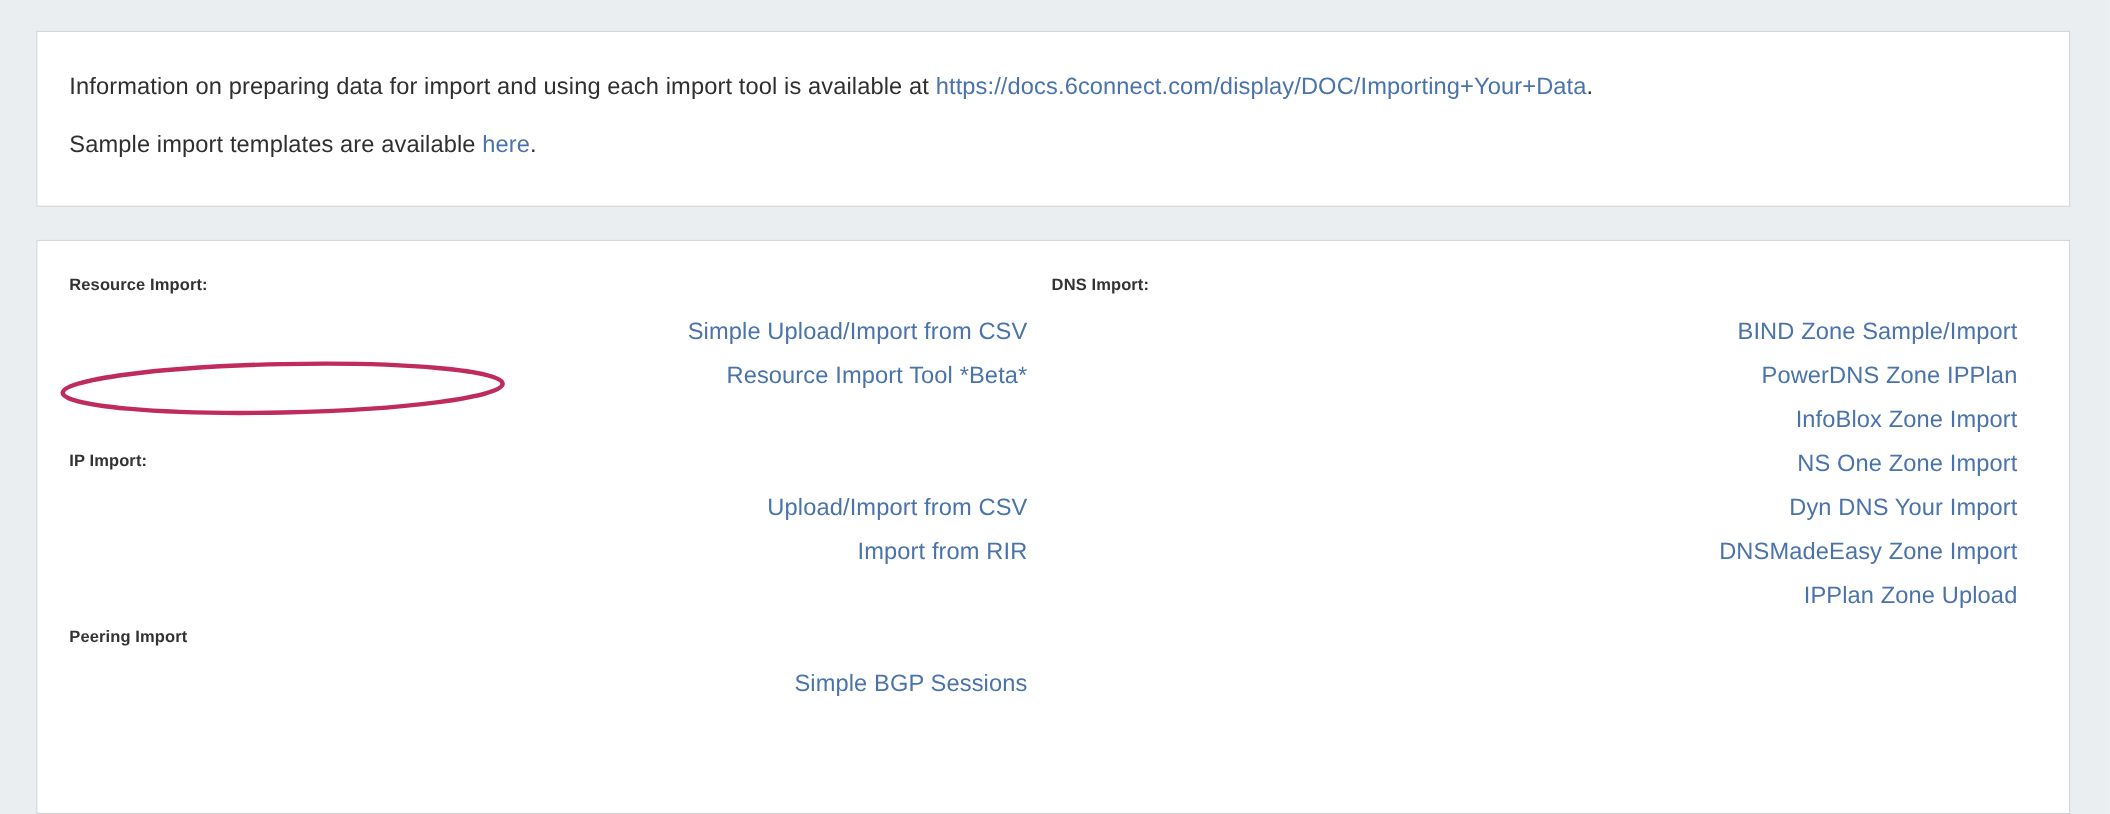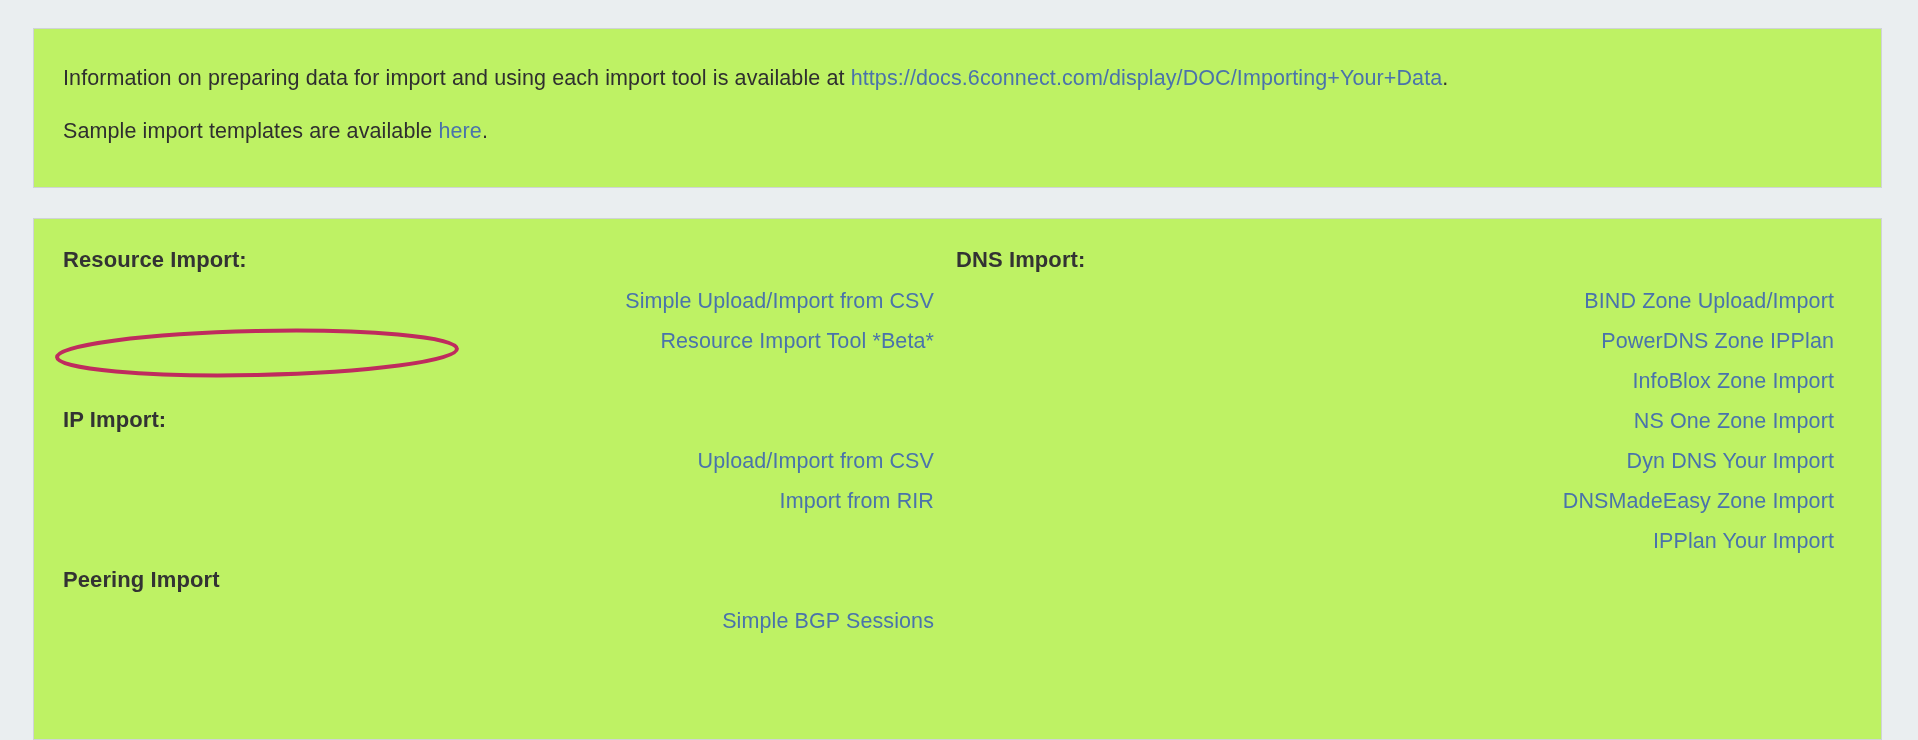--- a/index.html
+++ b/index.html
@@ -17,21 +17,21 @@
   }
 
   .page {
     position: relative;
     width: 1918px;
     height: 740px;
     padding: 28px 36px 0 33px;
   }
 
   .panel {
-    background: #bef264;
+    background: #ffffff;
     border: 1px solid #cfd3d6;
     width: 1849px;
   }
 
   
   .panel-info {
     height: 160px;
     padding: 36px 30px 0 29px;
   }
   .info-line {
@@ -61,21 +61,21 @@
     display: flex;
     align-items: flex-start;
   }
   .col-left  { width: 900px; padding-left: 29px; }
   .col-right { width: 900px; padding-left: 22px; }
 
   .group { margin-bottom: 0; }
   .group + .group { margin-top: 44px; }
 
   .group-title {
-    font-size: 22px;
+    font-size: 15px;
     font-weight: bold;
     color: #333333;
     line-height: 30px;
     margin: 0 0 6px 0;
     letter-spacing: 0.1px;
   }
 
   .group-links {
     list-style: none;
     margin: 0;
@@ -149,27 +149,27 @@
           </ul>
         </div>
 
       </div>
 
       <div class="col-right">
 
         <div class="group">
           <div class="group-title">DNS Import:</div>
           <ul class="group-links">
-            <li><a href="#">BIND Zone Upload/Import</a></li>
+            <li><a href="#">BIND Zone Sample/Import</a></li>
             <li><a href="#">PowerDNS Zone IPPlan</a></li>
             <li><a href="#">InfoBlox Zone Import</a></li>
             <li><a href="#">NS One Zone Import</a></li>
             <li><a href="#">Dyn DNS Your Import</a></li>
             <li><a href="#">DNSMadeEasy Zone Import</a></li>
-            <li><a href="#">IPPlan Your Import</a></li>
+            <li><a href="#">IPPlan Zone Upload</a></li>
           </ul>
         </div>
 
       </div>
 
     </div>
 
     <div class="annotation-ellipse">
       <svg width="410" height="52" viewBox="0 0 410 52" fill="none" xmlns="http://www.w3.org/2000/svg">
         <ellipse cx="205" cy="26" rx="200" ry="22" stroke="#bf2b5e" stroke-width="4" fill="none" transform="rotate(-1.2 205 26)"></ellipse>

